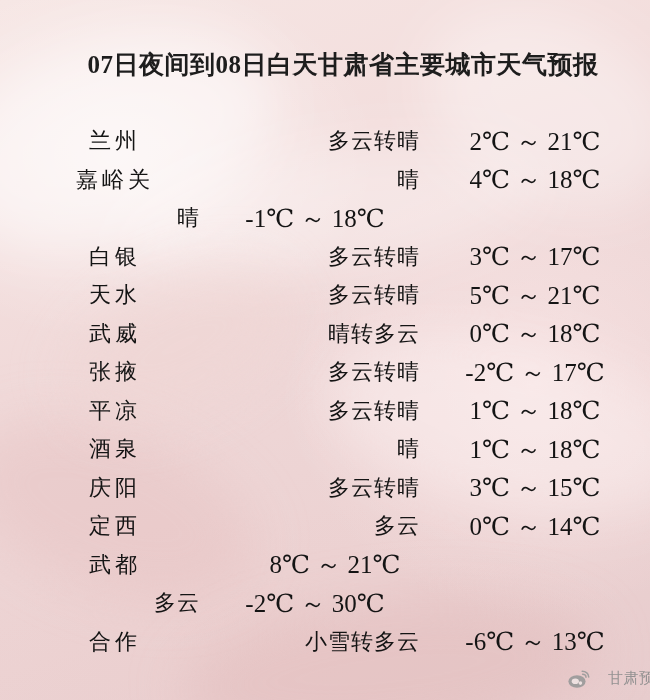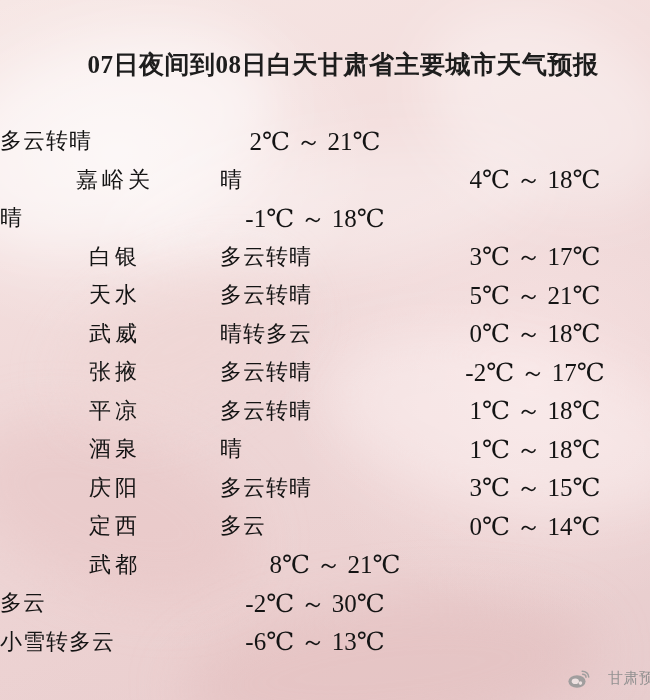--- a/index.html
+++ b/index.html
@@ -76,21 +76,21 @@
     width: 220px;
     text-align: center;
     font-size: 22px;
     color: #141414;
     letter-spacing: 4px;
     padding-left: 10px;
     box-sizing: border-box;
   }
   .col-cond {
     width: 200px;
-    text-align: left;
+    text-align: right;
     font-size: 22px;
     color: #141414;
     letter-spacing: 1px;
   }
   .col-temp {
     width: 230px;
     text-align: center;
     font-size: 25px;
     color: #141414;
     letter-spacing: 0px;
@@ -131,20 +131,21 @@
   <div class="streak s6"></div>
   <div class="streak s7"></div>
 
   <div class="content">
 
     <div class="title">07日夜间到08日白天甘肃省主要城市天气预报</div>
 
     <div class="table">
 
       <div class="row">
+        <div class="col-city">兰州</div>
         <div class="col-cond">多云转晴</div>
         <div class="col-temp">2℃ ～ 21℃</div>
       </div>
 
       <div class="row">
         <div class="col-city">嘉峪关</div>
         <div class="col-cond">晴</div>
         <div class="col-temp">4℃ ～ 18℃</div>
       </div>
 
@@ -205,20 +206,21 @@
         <div class="col-city">武都</div>
         <div class="col-temp">8℃ ～ 21℃</div>
       </div>
 
       <div class="row">
         <div class="col-cond">多云</div>
         <div class="col-temp">-2℃ ～ 30℃</div>
       </div>
 
       <div class="row">
+        <div class="col-city">合作</div>
         <div class="col-cond">小雪转多云</div>
         <div class="col-temp">-6℃ ～ 13℃</div>
       </div>
 
     </div>
 
     <div class="watermark">
       <span class="wm-icon">
         <svg width="22" height="18" viewBox="0 0 22 18" xmlns="http://www.w3.org/2000/svg">
           <ellipse cx="9" cy="11.5" rx="8.6" ry="6.2" fill="#9b9b9b"></ellipse>

